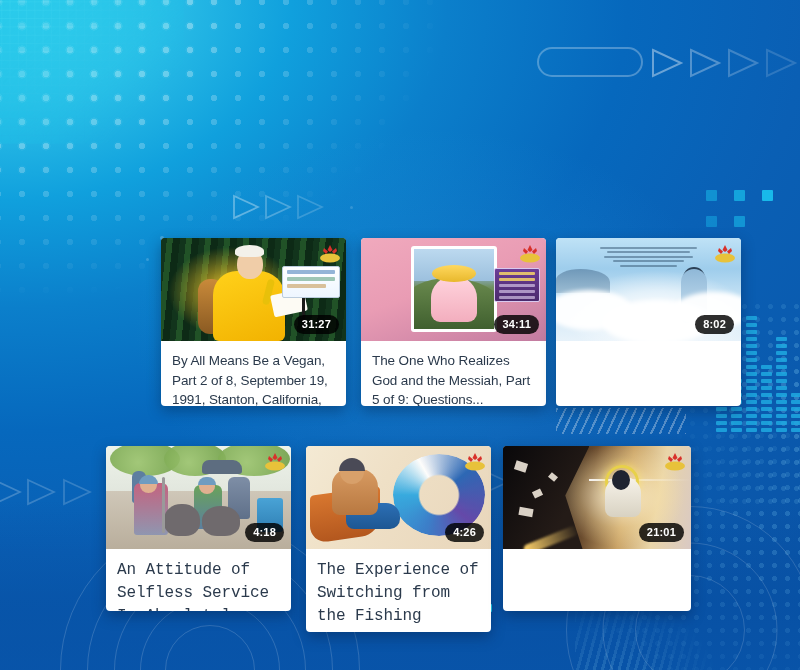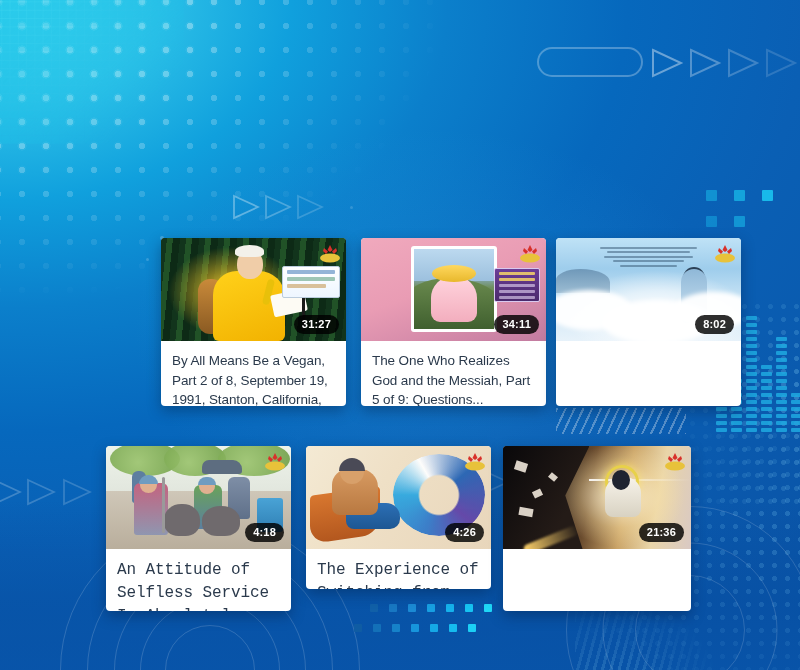--- a/index.html
+++ b/index.html
@@ -561,21 +561,21 @@
           <path d="M18 6 L14 9.5 L16 12 L19 9 Z" fill="#d8312a"></path>
         </svg>
       </div>
       <div class="badge">4:18</div>
     </div>
     <div class="card-body">
       <div class="card-title small">An Attitude of Selfless Service Is Absolutely Necessary to Progress t...</div>
     </div>
   </div>
 
-  <div class="card" style="left:306px;top:446px;width:185px;height:143px;">
+  <div class="card" style="left:306px;top:446px;width:185px;height:186px;">
     <div class="thumb">
       <div class="art art-fishing">
         <div class="swirl"></div>
         <div class="boat"></div>
         <div class="legs"></div>
         <div class="man"></div>
         <div class="head2"></div>
         <div class="hair2"></div>
       </div>
       <div class="logo">
@@ -608,17 +608,17 @@
         <div class="beam"></div>
       </div>
       <div class="logo">
         <svg viewBox="0 0 24 22" width="24" height="22">
           <ellipse cx="12" cy="16" rx="10" ry="4.5" fill="#e8c23a"></ellipse>
           <path d="M12 3 L14.5 8 L12 10 L9.5 8 Z" fill="#d8312a"></path>
           <path d="M6 6 L10 9.5 L8 12 L5 9 Z" fill="#d8312a"></path>
           <path d="M18 6 L14 9.5 L16 12 L19 9 Z" fill="#d8312a"></path>
         </svg>
       </div>
-      <div class="badge">21:36</div>
+      <div class="badge">21:01</div>
     </div>
   </div>
 
 </div>
 
 </body></html>

